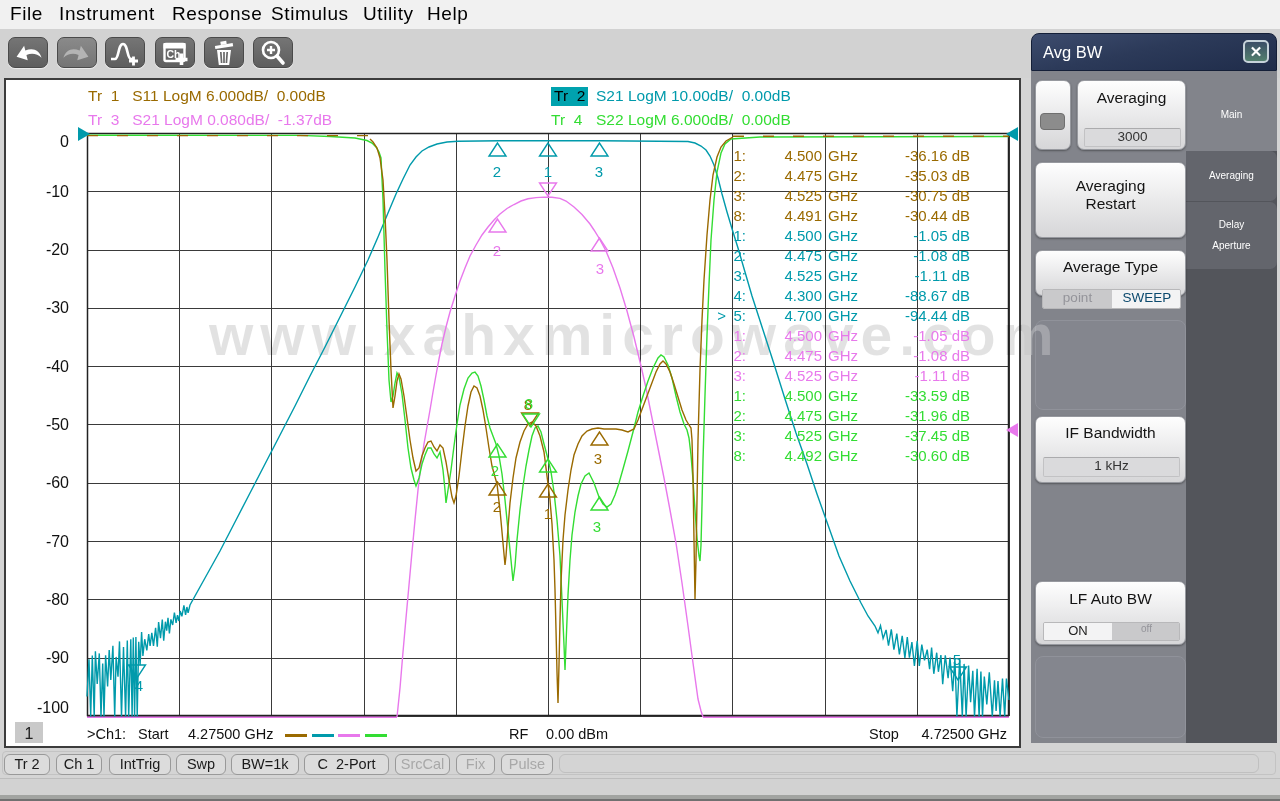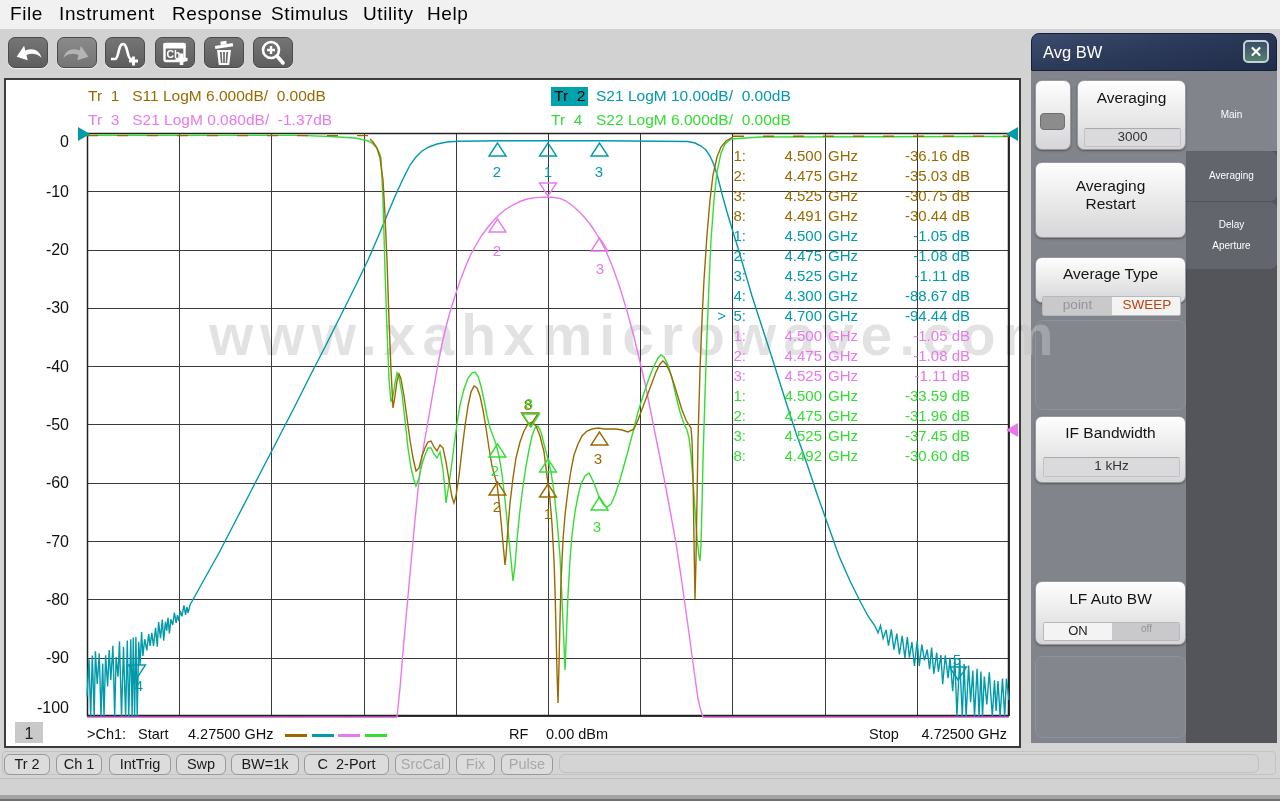--- a/index.html
+++ b/index.html
@@ -274,24 +274,24 @@
   <div id="ptabs"></div>
   <div class="tab" style="top:46px;height:71px;background:#82848b;line-height:71px;border-radius:0">Main</div>
   <div class="tab" style="top:118px;height:50px;line-height:50px">Averaging</div>
   <div class="tab" style="top:169px;height:67px;padding-top:12px;line-height:21px">Delay<br>Aperture</div>
   <div class="pbtn" style="left:4px;top:47px;width:36px;height:70px">
      <div style="position:absolute;left:4px;top:32px;width:25px;height:17px;background:#8c8c8c;border:1px solid #6f6f6f;border-radius:4px"></div>
     </div>
   <div class="pbtn" style="left:46px;top:47px;width:109px;height:70px;padding-top:8px">Averaging
      <div class="psub" style="left:6px;top:47px;width:97px;height:19px">3000</div></div>
   <div class="pbtn" style="left:4px;top:129px;width:151px;height:76px;padding-top:14px">Averaging<br>Restart</div>
-  <div class="pbtn" style="left:4px;top:224px;width:151px;height:46px;padding-top:7px">Average Type
+  <div class="pbtn" style="left:4px;top:217px;width:151px;height:46px;padding-top:7px">Average Type
      <div style="position:absolute;left:6px;top:38px;width:139px;height:20px;border:1px solid #b8b8ba;border-radius:2px;overflow:hidden">
        <div style="position:absolute;left:0;top:0;width:69px;height:20px;background:#c9c9cb;color:#94949a;font-size:13.5px">point</div>
-       <div style="position:absolute;left:69px;top:0;width:70px;height:20px;background:#f3f3f4;color:#c2410c;font-size:13.5px">SWEEP</div>
+       <div style="position:absolute;left:69px;top:0;width:70px;height:20px;background:#f3f3f4;color:#0c4a6e;font-size:13.5px">SWEEP</div>
       </div></div>
   <div class="pdis" style="top:287px;height:90px"></div>
   <div class="pbtn" style="left:4px;top:383px;width:151px;height:67px;padding-top:7px">IF Bandwidth
      <div class="psub" style="left:7px;top:40px;width:137px;height:20px">1 kHz</div></div>
   <div class="pbtn" style="left:4px;top:548px;width:151px;height:64px;padding-top:8px">LF Auto BW
      <div style="position:absolute;left:7px;top:40px;width:137px;height:19px;border:1px solid #b8b8ba;border-radius:2px;overflow:hidden">
        <div style="position:absolute;left:0;top:0;width:68px;height:19px;background:#f3f3f4;color:#222;font-size:13px">ON</div>
        <div style="position:absolute;left:68px;top:0;width:69px;height:19px;background:#c9c9cb;color:#94949a;font-size:10px">off</div>
       </div></div>
   <div class="pdis" style="top:623px;height:82px"></div>

